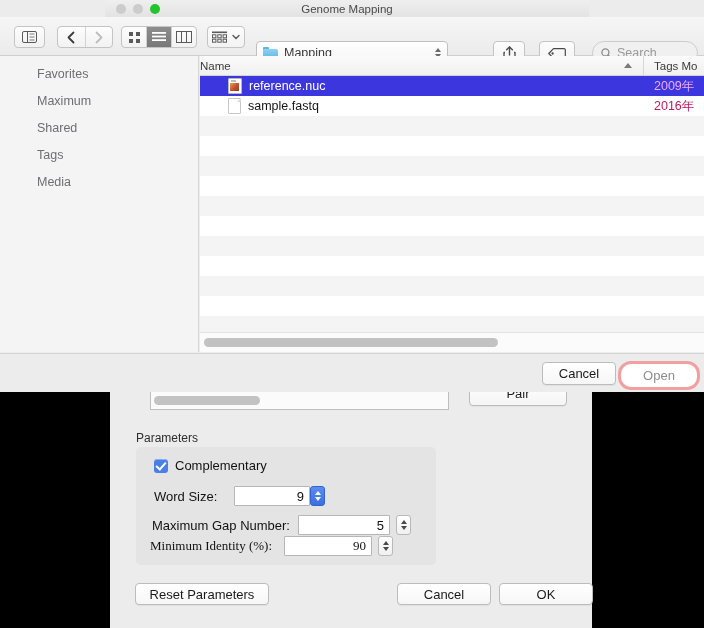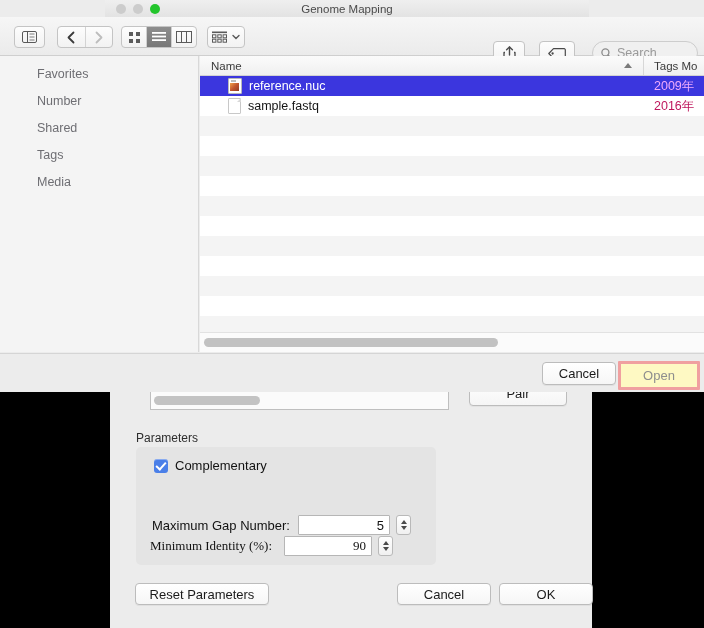--- a/index.html
+++ b/index.html
@@ -337,21 +337,20 @@
     height: 19px;
     background: linear-gradient(#fbfbfb, #f0f0f0);
     border-bottom: 1px solid #d2d2d2;
     display: flex;
     align-items: center;
     font-size: 11.5px;
     color: #3b3b3b;
   }
   #col-name {
     width: 444px;
-    padding-left: 11px;
     box-sizing: border-box;
     display: flex;
     align-items: center;
     justify-content: space-between;
     border-right: 1px solid #d7d7d7;
     height: 19px;
   }
   #col-name .sort-caret {
     width: 0; height: 0;
     border-left: 4px solid transparent;
@@ -456,23 +455,23 @@
     border-top: 1px solid #d5d5d5;
     box-sizing: border-box;
   }
   #sheet-cancel {
     position: absolute;
     left: 542px; top: 8px; width: 74px; height: 23px;
   }
   #sheet-open {
     position: absolute;
     left: 618px; top: 361px; width: 82px; height: 29px;
-    background: #fef9c3;
+    background: #ffffff;
     border: 3px solid #f0a0a0;
-    border-radius: 1px;
+    border-radius: 13px;
     box-sizing: border-box;
     display: flex;
     align-items: center;
     justify-content: center;
     font-size: 13px;
     color: #8e8e8e;
   }
 
   .ic { display: block; }
 </style>
@@ -494,20 +493,28 @@
 
     <div class="params-label">Parameters</div>
 
     <div class="params-box">
 
       <div class="chk-row">
         <div class="checkbox"></div>
         <div class="chk-label">Complementary</div>
       </div>
 
+      <div class="field-row" style="left:18px; top:39px;">
+        <div class="field-label" style="width:72px;">Word Size:</div>
+        <div class="num-input" style="width:76px; height:20px; margin-left:8px;">9</div>
+        <div class="stepper blue">
+          <i class="up"></i>
+            <i class="dn"></i>
+        </div>
+      </div>
 
       <div class="field-row" style="left:16px; top:68px;">
         <div class="field-label" style="width:140px;">Maximum Gap Number:</div>
         <div class="num-input" style="width:92px; height:20px; margin-left:6px;">5</div>
         <div class="stepper gray" style="margin-left:6px;">
           <i class="up"></i>
             <i class="dn"></i>
         </div>
       </div>
 
@@ -596,20 +603,31 @@
           <rect x="11.1" y="3.8" width="3.4" height="3" fill="none" stroke="#5a5a5a"></rect>
           <rect x="0.5" y="8.2" width="3.4" height="3" fill="none" stroke="#5a5a5a"></rect>
           <rect x="5.8" y="8.2" width="3.4" height="3" fill="none" stroke="#5a5a5a"></rect>
           <rect x="11.1" y="8.2" width="3.4" height="3" fill="none" stroke="#5a5a5a"></rect>
         </svg>
         <svg width="8" height="6" viewBox="0 0 8 6" style="margin-left:2px;">
           <polyline points="1,1.5 4,4.5 7,1.5" fill="none" stroke="#5a5a5a" stroke-width="1.4" stroke-linecap="round"></polyline>
         </svg>
       </div>
 
+      <div id="path-popup">
+        <div class="folder-icon">
+          <div class="tab"></div>
+            <div class="body"></div>
+        </div>
+        <div id="path-label">Mapping</div>
+        <div class="v-chevrons">
+          <i class="up"></i>
+            <i class="dn"></i>
+        </div>
+      </div>
 
       <div class="tb-btn" id="share-btn">
         <svg width="13" height="15" viewBox="0 0 13 15">
           <path d="M6.5 1 L6.5 9" stroke="#4a4a4a" stroke-width="1.4" fill="none" stroke-linecap="round"></path>
           <polyline points="3.6,3.8 6.5,1 9.4,3.8" fill="none" stroke="#4a4a4a" stroke-width="1.4" stroke-linecap="round" stroke-linejoin="round"></polyline>
           <path d="M2 6.5 L1 6.5 L1 14 L12 14 L12 6.5 L11 6.5" fill="none" stroke="#4a4a4a" stroke-width="1.3" stroke-linejoin="round"></path>
         </svg>
       </div>
 
       <div class="tb-btn" id="tag-btn">
@@ -627,21 +645,21 @@
         <div id="search-placeholder">Search</div>
       </div>
     </div>
 
     <div id="sidebar">
       <div class="side-spacer"></div>
       <div class="side-item">
         <span>Favorites</span>
       </div>
       <div class="side-item">
-        <span>Number</span>
+        <span>Maximum</span>
       </div>
       <div class="side-item">
         <span>Shared</span>
       </div>
       <div class="side-item">
         <span>Tags</span>
       </div>
       <div class="side-item">
         <span>Media</span>
       </div>

